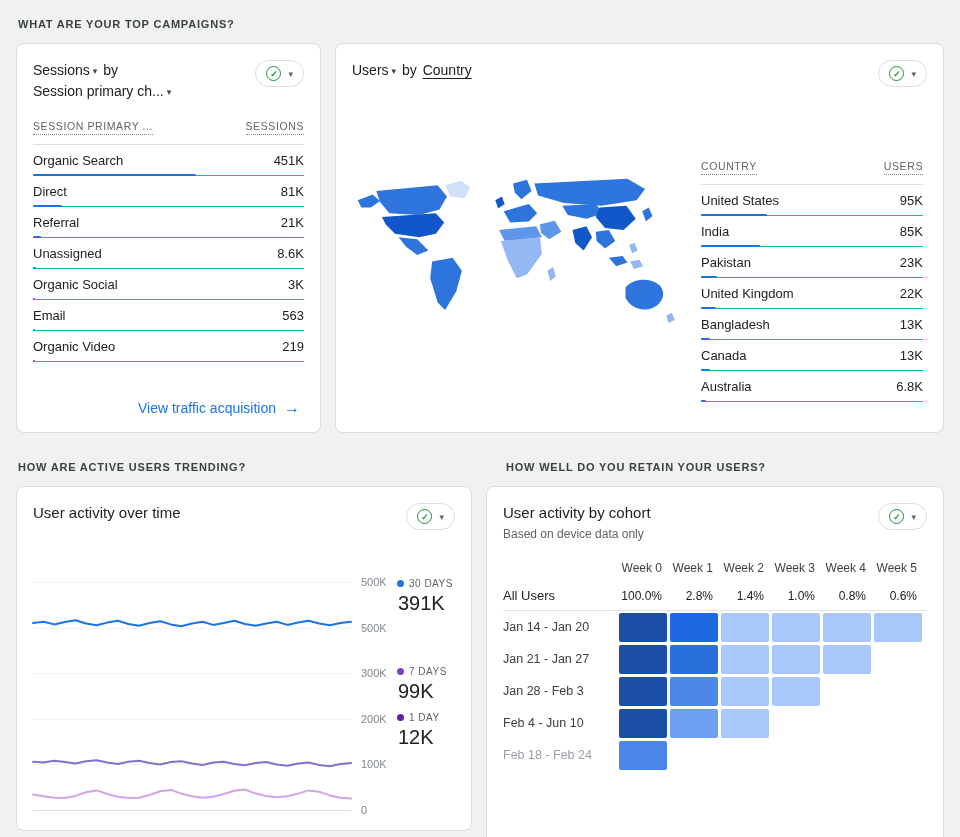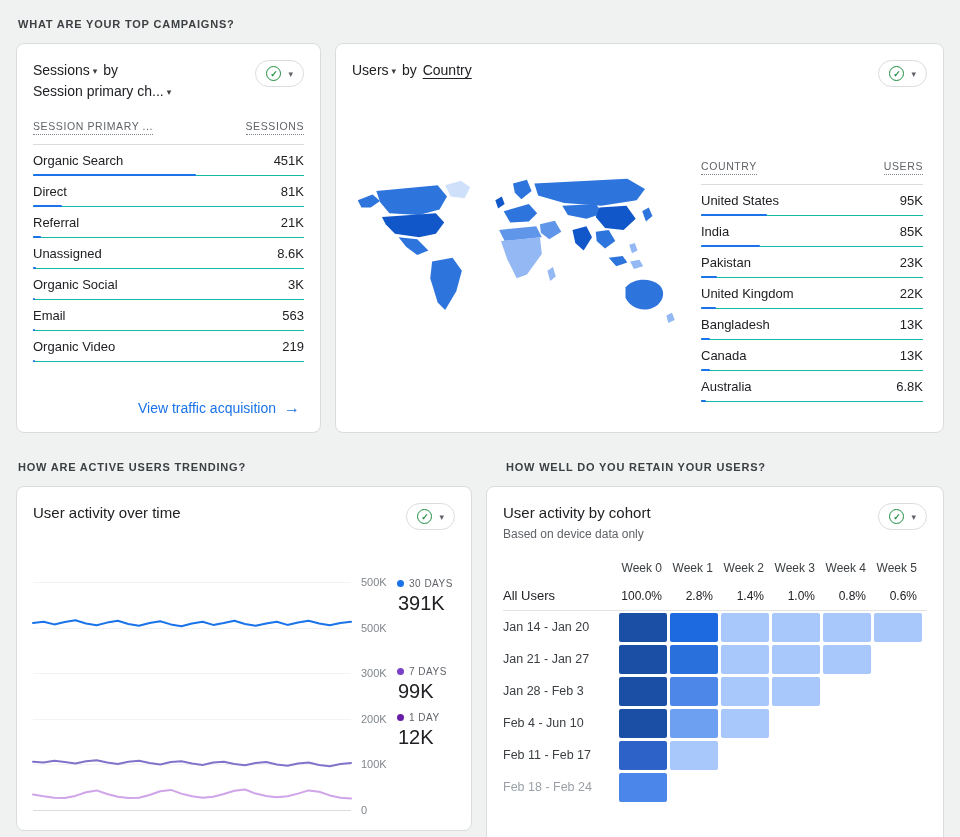--- a/index.html
+++ b/index.html
@@ -368,29 +368,20 @@
         <div class="c-row">
           <span class="c-label">Feb 4 - Jun 10</span>
           <span class="c-cell" style="background: rgb(27, 79, 165);"></span>
             <span class="c-cell" style="background: rgb(110, 160, 242);"></span>
             <span class="c-cell" style="background: rgb(168, 199, 250);"></span>
             <span class="c-cell" style="visibility: hidden;"></span>
             <span class="c-cell" style="visibility: hidden;"></span>
             <span class="c-cell" style="visibility: hidden;"></span>
         </div>
         <div class="c-row">
-          <span class="c-label">Feb 11 - Feb 17</span>
-          <span class="c-cell" style="background: rgb(45, 99, 200);"></span>
-            <span class="c-cell" style="background: rgb(168, 199, 250);"></span>
-            <span class="c-cell" style="visibility: hidden;"></span>
-            <span class="c-cell" style="visibility: hidden;"></span>
-            <span class="c-cell" style="visibility: hidden;"></span>
-            <span class="c-cell" style="visibility: hidden;"></span>
-        </div>
-        <div class="c-row">
           <span class="c-label muted">Feb 18 - Feb 24</span>
           <span class="c-cell" style="background: rgb(75, 134, 234);"></span>
             <span class="c-cell" style="visibility: hidden;"></span>
             <span class="c-cell" style="visibility: hidden;"></span>
             <span class="c-cell" style="visibility: hidden;"></span>
             <span class="c-cell" style="visibility: hidden;"></span>
             <span class="c-cell" style="visibility: hidden;"></span>
         </div>
       </div>
     </section>

